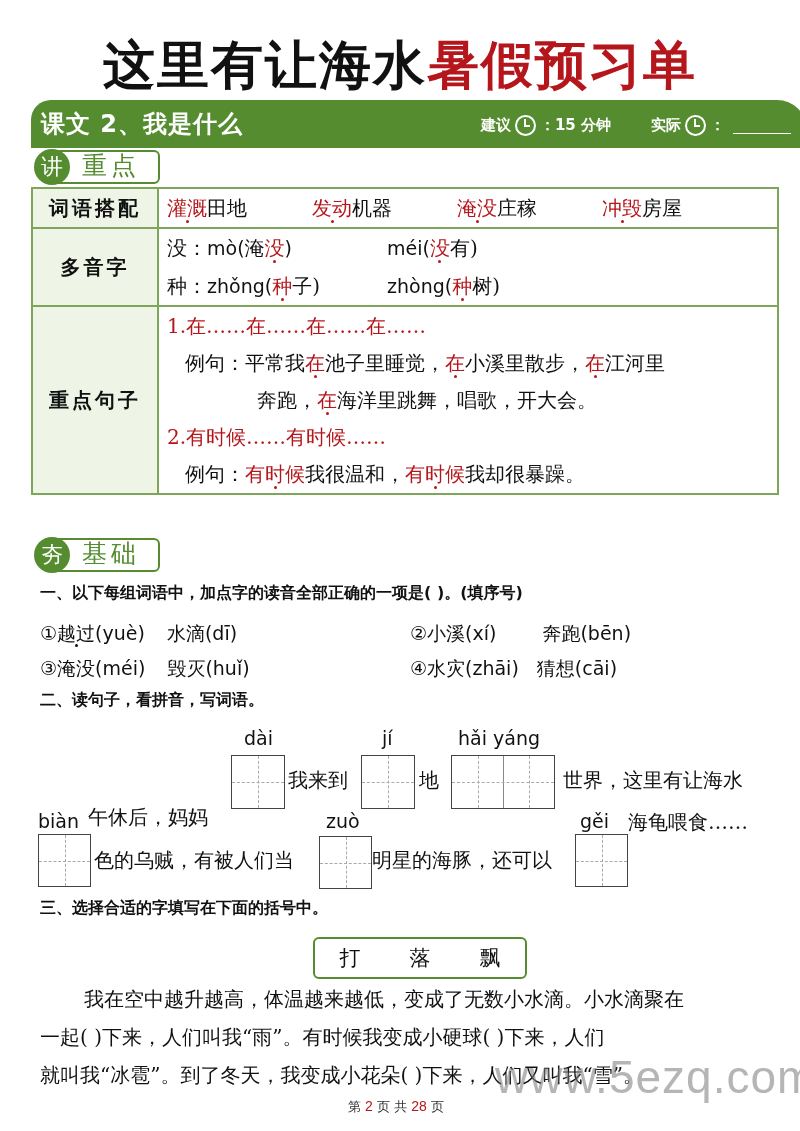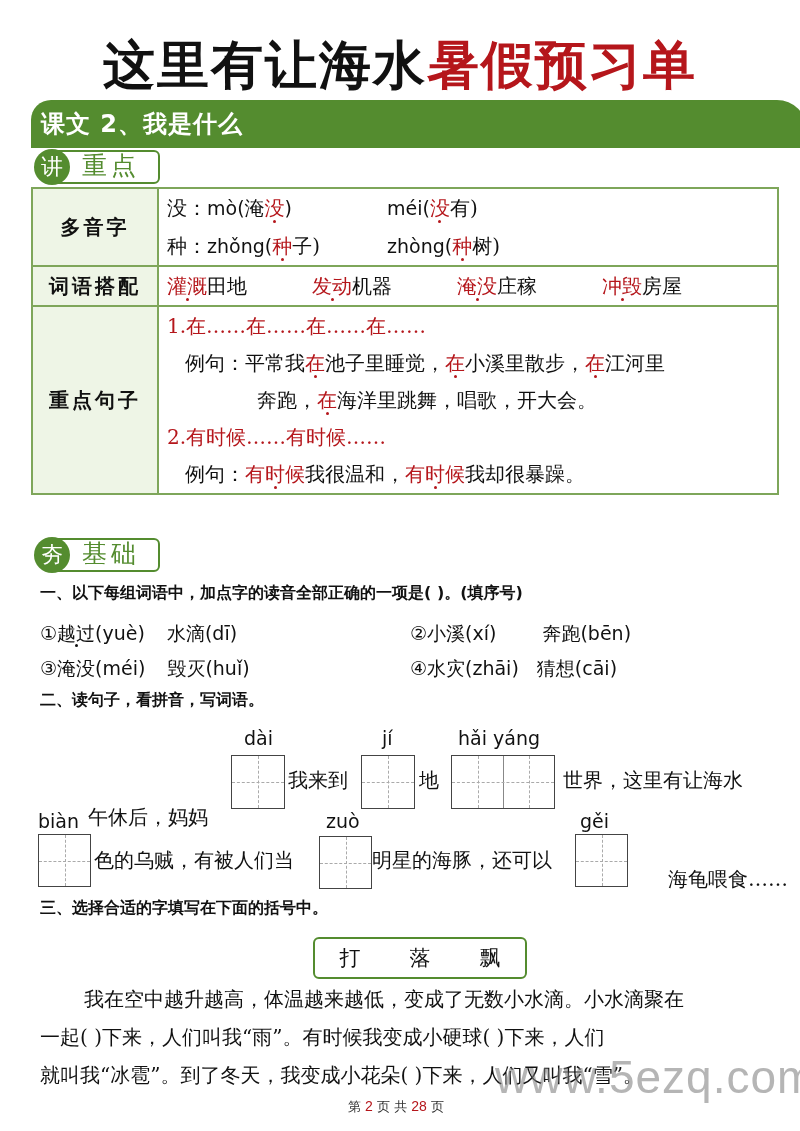--- a/index.html
+++ b/index.html
@@ -82,54 +82,64 @@
 </style>
 </head>
 <body>
 
 <div class="abs title">
   <span class="black">这里有让海水</span><span class="red">暑假预习单</span>
 </div>
 
 <div class="abs lesson-bar">
   <div class="lesson-title">课文 2、我是什么</div>
+  <div class="lesson-meta">
+    <span>建议</span>
+    <span class="clock"></span>
+    <span>：15 分钟</span>
+    <span class="gap"></span>
+    <span>实际</span>
+    <span class="clock"></span>
+    <span>：</span>
+    <span class="blank-line"></span>
+  </div>
 </div>
 
 <div class="abs section-tag" style="top:149px;">
   <div class="pill"></div>
   <div class="circle">讲</div>
   <div class="label">重点</div>
 </div>
 
 <table class="key">
   <tbody>
-  <tr style="height:76px;">
-    <td class="head">多音字</td>
-    <td class="body">
-      <div class="poly-line">
-        <span class="a"><span>没：</span><span class="pinyin">mò(</span><span>淹</span><span class="red dot">没</span><span class="pinyin">)</span></span>
-        <span><span class="pinyin">méi(</span><span class="red dot">没</span><span>有)</span></span>
-      </div>
-      <div class="poly-line">
-        <span class="a"><span>种：</span><span class="pinyin">zhǒng(</span><span class="red dot">种</span><span>子)</span></span>
-        <span><span class="pinyin">zhòng(</span><span class="red dot">种</span><span>树)</span></span>
-      </div>
-    </td>
-  </tr>
   <tr style="height:40px;">
     <td class="head">词语搭配</td>
     <td class="body">
       <div class="collo">
         <span class="item"><span class="red dot">灌溉</span><span>田地</span></span>
         <span class="item"><span class="red dot">发动</span><span>机器</span></span>
         <span class="item"><span class="red dot">淹没</span><span>庄稼</span></span>
         <span class="item"><span class="red dot">冲毁</span><span>房屋</span></span>
       </div>
     </td>
   </tr>
+  <tr style="height:76px;">
+    <td class="head">多音字</td>
+    <td class="body">
+      <div class="poly-line">
+        <span class="a"><span>没：</span><span class="pinyin">mò(</span><span>淹</span><span class="red dot">没</span><span class="pinyin">)</span></span>
+        <span><span class="pinyin">méi(</span><span class="red dot">没</span><span>有)</span></span>
+      </div>
+      <div class="poly-line">
+        <span class="a"><span>种：</span><span class="pinyin">zhǒng(</span><span class="red dot">种</span><span>子)</span></span>
+        <span><span class="pinyin">zhòng(</span><span class="red dot">种</span><span>树)</span></span>
+      </div>
+    </td>
+  </tr>
   <tr style="height:188px;">
     <td class="head">重点句子</td>
     <td class="body">
       <div class="sent-line red">1.在……在……在……在……</div>
       <div class="sent-line indent1">
         <span>例句：</span><span>平常我</span><span class="red dot">在</span><span>池子里睡觉，</span><span class="red dot">在</span><span>小溪里散步，</span><span class="red dot">在</span><span>江河里</span>
       </div>
       <div class="sent-line indent2">
         <span>奔跑，</span><span class="red dot">在</span><span>海洋里跳舞，唱歌，开大会。</span>
       </div>
@@ -202,21 +212,21 @@
 <div class="abs line" style="left:94px; top:847px;">色的乌贼，有被人们当</div>
 <div class="box" style="left:319px; top:836px; width:51px; height:51px;">
     <div class="v" style="left:50%;"></div>
     <div class="h"></div>
   </div>
 <div class="abs line" style="left:372px; top:847px;">明星的海豚，还可以</div>
 <div class="box" style="left:575px; top:834px; width:51px; height:51px;">
     <div class="v" style="left:50%;"></div>
     <div class="h"></div>
   </div>
-<div class="abs line" style="left:628px; top:866px;margin-left:40px;">海龟喂食……</div>
+<div class="abs line" style="left:628px; top:809px;">海龟喂食……</div>
 
 <div class="abs q-title" style="top:898px;">三、选择合适的字填写在下面的括号中。</div>
 <div class="abs choices">
   <span>打</span>
   <span>落</span>
   <span>飘</span>
 </div>
 <div class="abs para" style="top:980px; text-indent:44px;">我在空中越升越高，体温越来越低，变成了无数小水滴。小水滴聚在</div>
 <div class="abs para" style="top:1018px;">一起(      )下来，人们叫我“雨”。有时候我变成小硬球(      )下来，人们</div>
 <div class="abs para" style="top:1056px;">就叫我“冰雹”。到了冬天，我变成小花朵(      )下来，人们又叫我“雪”。</div>

